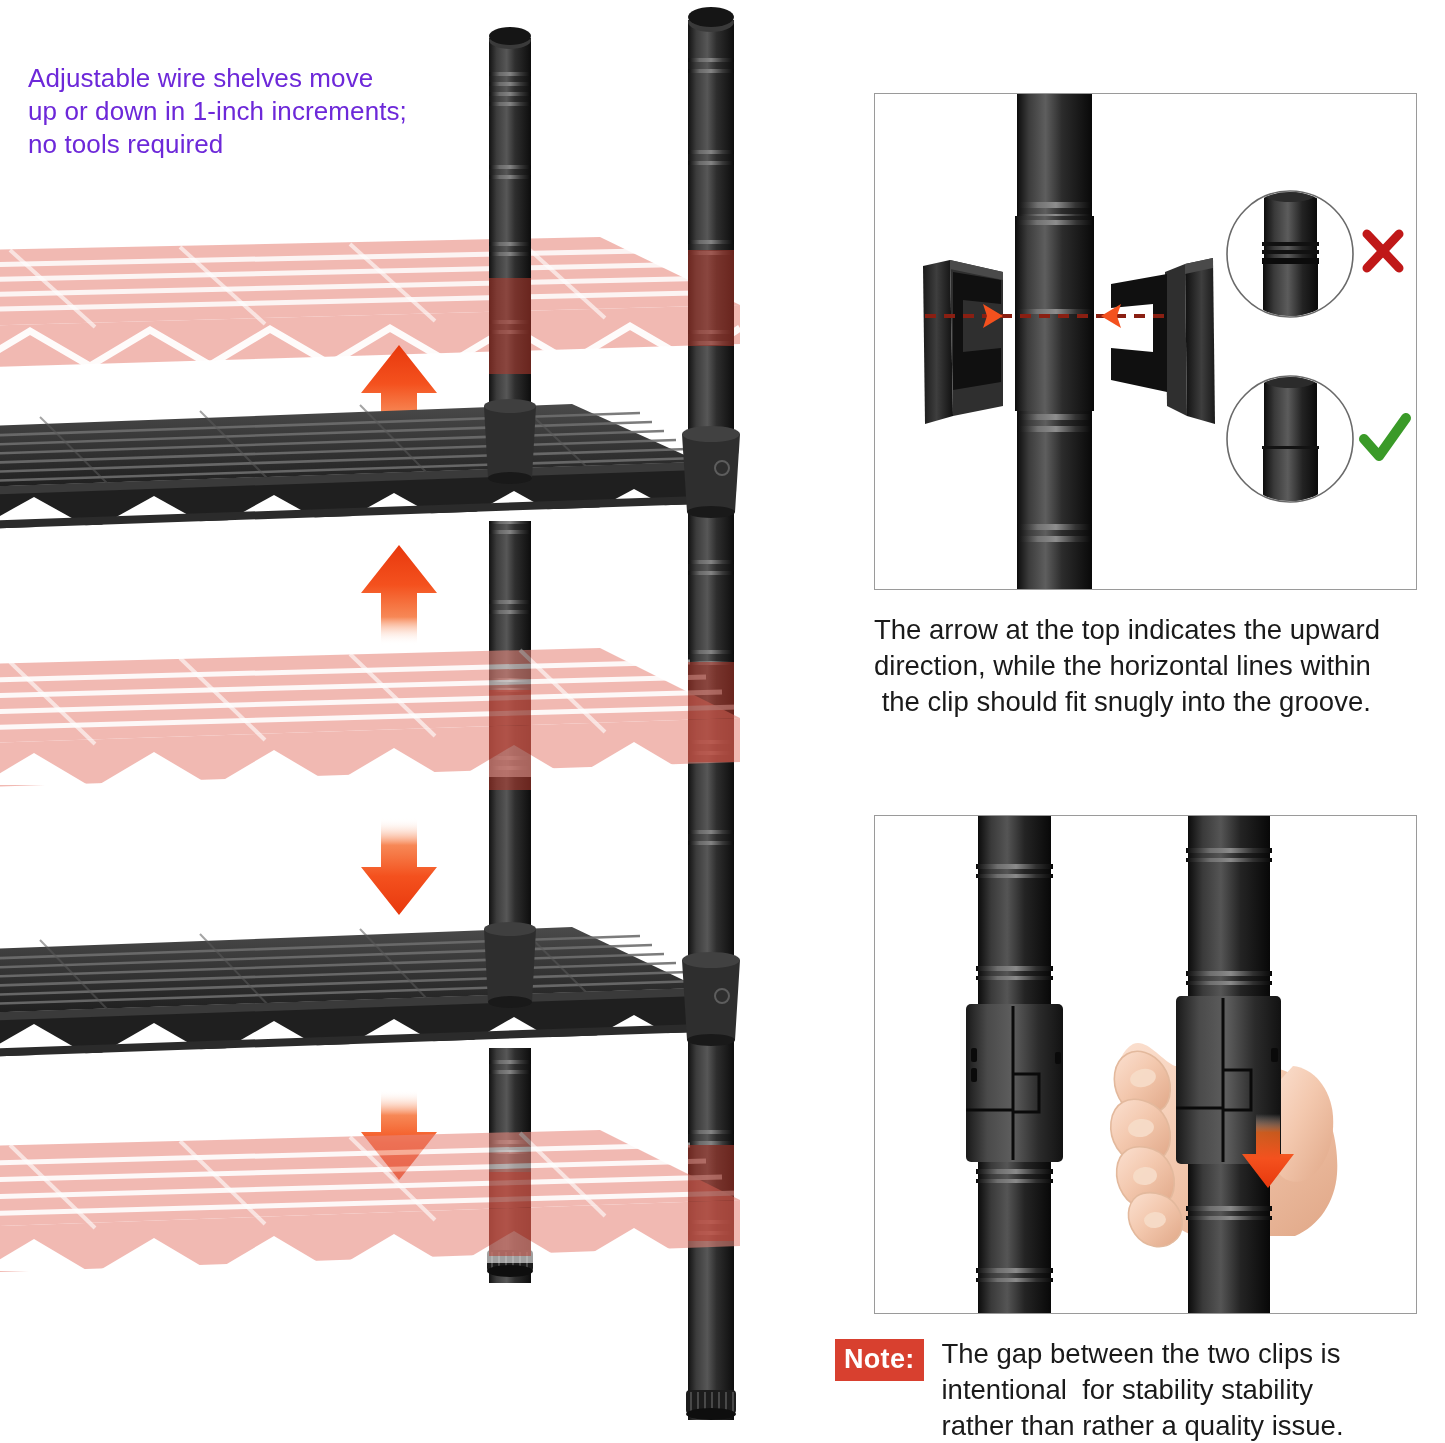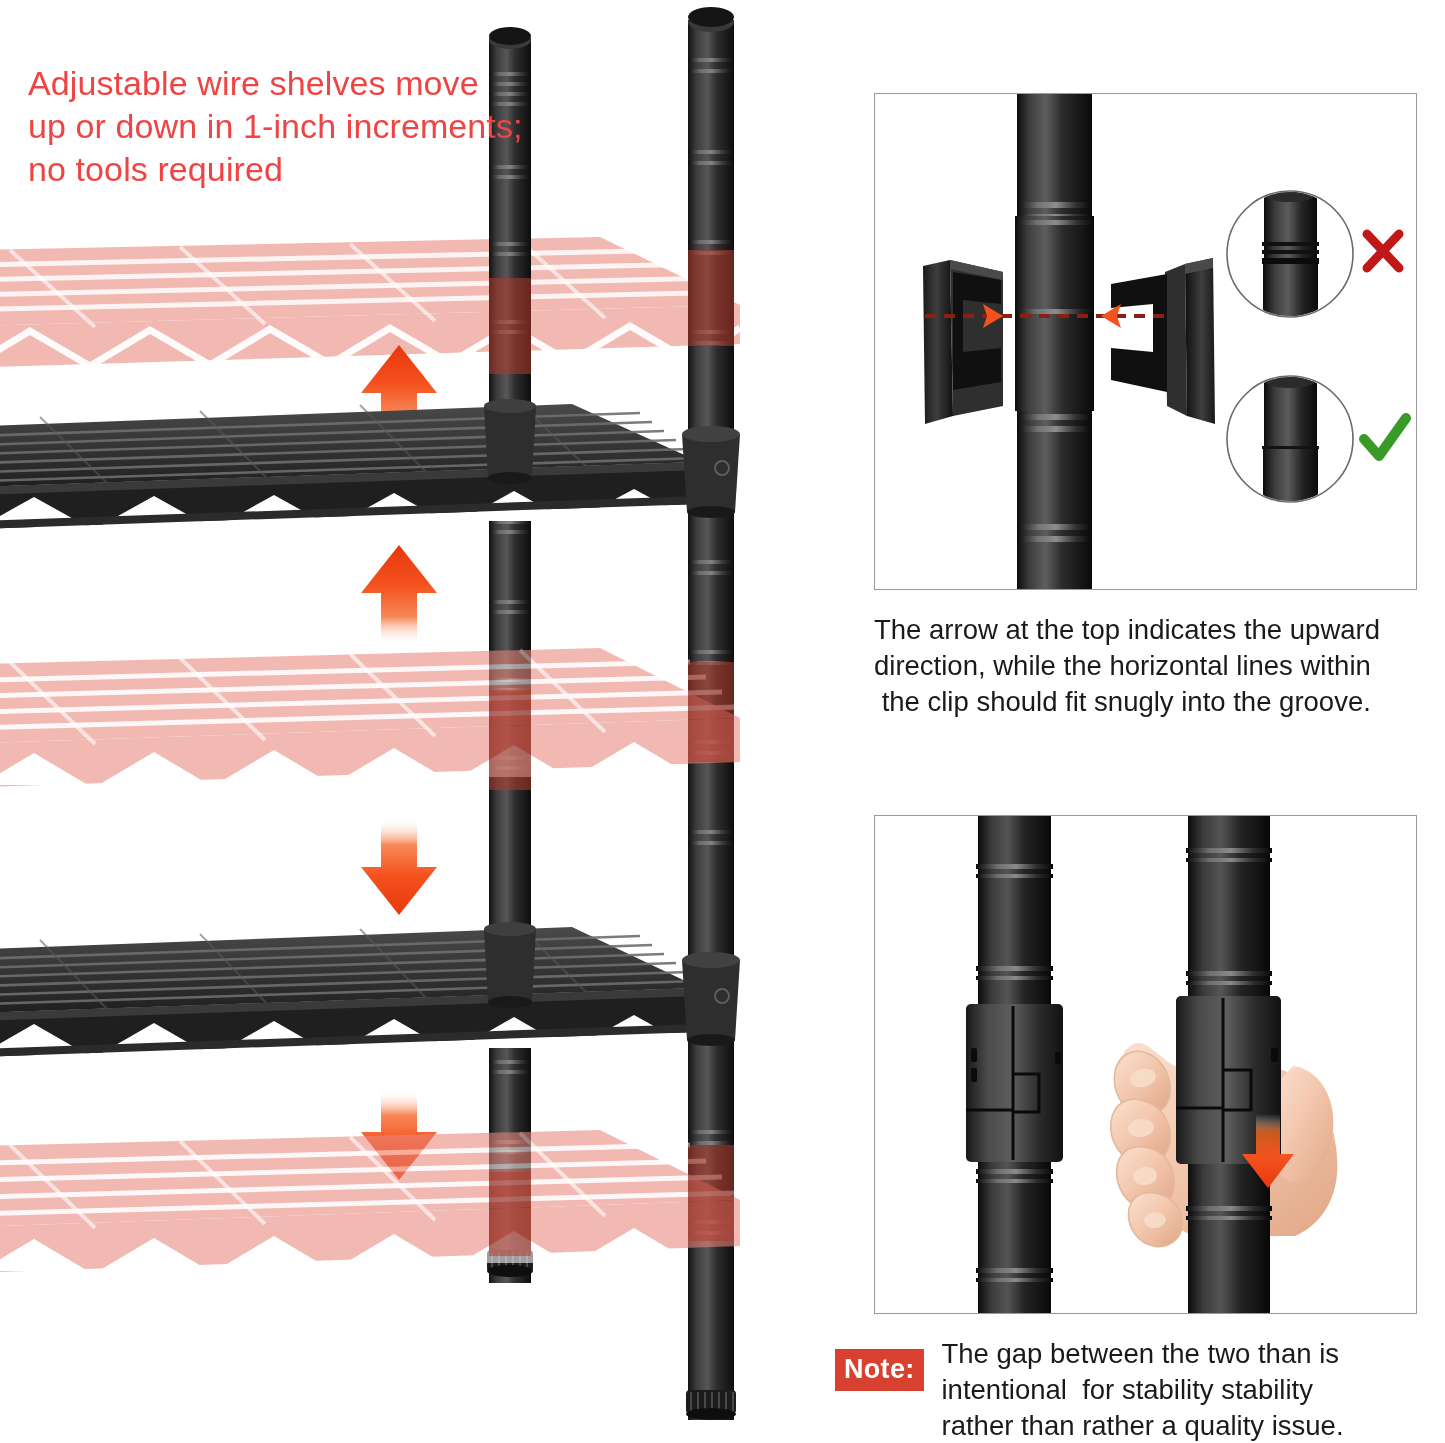--- a/index.html
+++ b/index.html
@@ -13,21 +13,21 @@
     position:relative;
   }
   .stage{position:absolute;left:0;top:0;width:1445px;height:1443px;}
 
   
   #left-illustration{
     position:absolute;left:0;top:0;width:860px;height:1443px;overflow:hidden;
   }
   #headline{
     position:absolute;left:28px;top:62px;width:470px;
-    font-size:34px;line-height:1.27;letter-spacing:.1px;color:#ef4444;
+    font-size:26px;line-height:1.27;letter-spacing:.1px;color:#6d28d9;
   }
   #headline .ln{display:block;white-space:pre;}
 
   .illu-svg{position:absolute;left:0;top:0;}
 
   
   #right-column{position:absolute;left:860px;top:0;width:585px;height:1128px;}
 
   .photo-panel{
     position:absolute;border:1.5px solid #9a9a9a;background:#ffffff;overflow:hidden;
@@ -39,21 +39,21 @@
     position:absolute;font-size:27.5px;line-height:1.3;color:#1a1a1a;
   }
   #caption-top{left:14px;top:612px;width:575px;}
   #caption-top .ln{display:block;white-space:pre;}
 
   #note-block{position:absolute;left:-25px;top:1336px;width:610px;}
   #note-badge{
     display:inline-block;vertical-align:top;
     background:#D8402F;color:#ffffff;
     font-weight:bold;font-size:27px;line-height:1;
-    padding:7px 9px 8px 9px;margin-top:13px;
+    padding:7px 9px 8px 9px;margin-top:3px;
     letter-spacing:.3px;
   }
   #note-text{
     display:inline-block;vertical-align:top;margin-left:18px;
     font-size:27.5px;line-height:1.3;color:#1a1a1a;width:470px;
   }
   #note-text .ln{display:block;white-space:pre;}
 </style>
 </head>
 <body>
@@ -629,20 +629,20 @@
 
           <g>
             <path d="M393,372 L367,338 L381,338 L381,298 L405,298 L405,338 L419,338 Z" fill="url(#bpArrow)"></path>
           </g>
         </g>
       </svg>
     </div>
 
     <div id="note-block">
       <span id="note-badge">Note:</span><span id="note-text">
-        <span class="ln">The gap between the two than is</span>
+        <span class="ln">The gap between the two clips is</span>
         <span class="ln">intentional  for stability stability</span>
         <span class="ln">rather than rather a quality issue.</span>
       </span>
     </div>
 
   </div>
 </div>
 
 </body></html>

